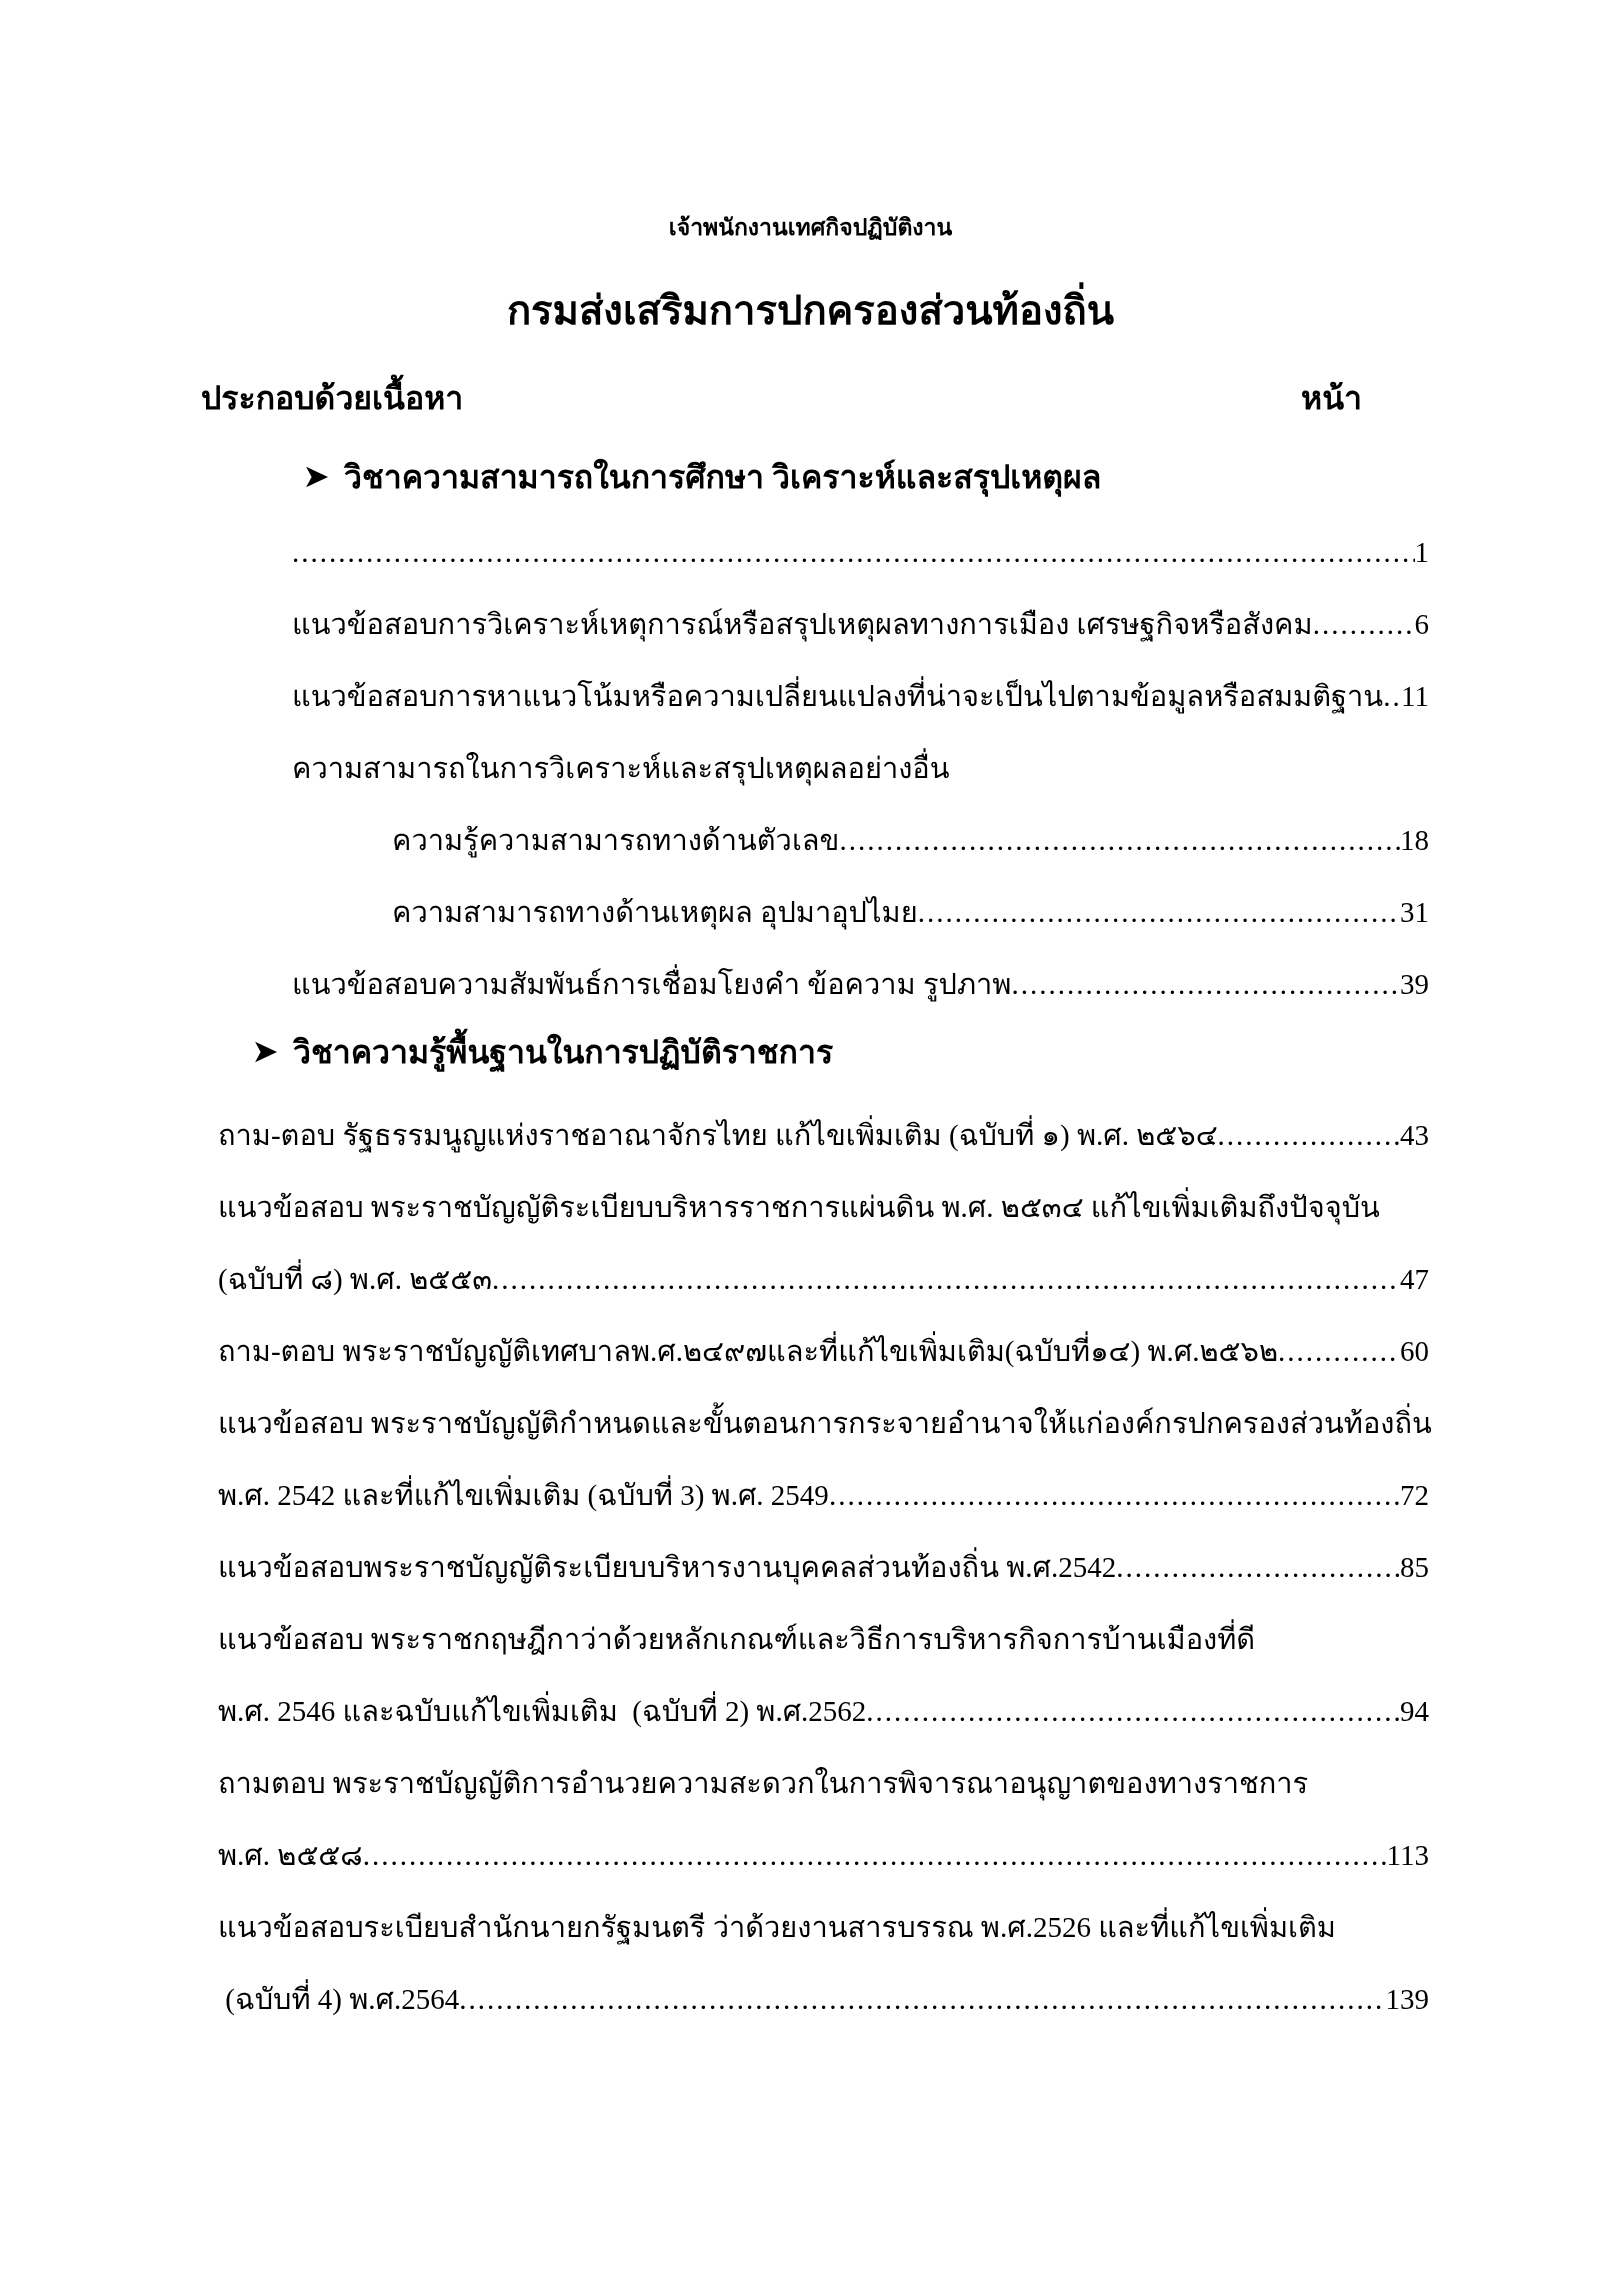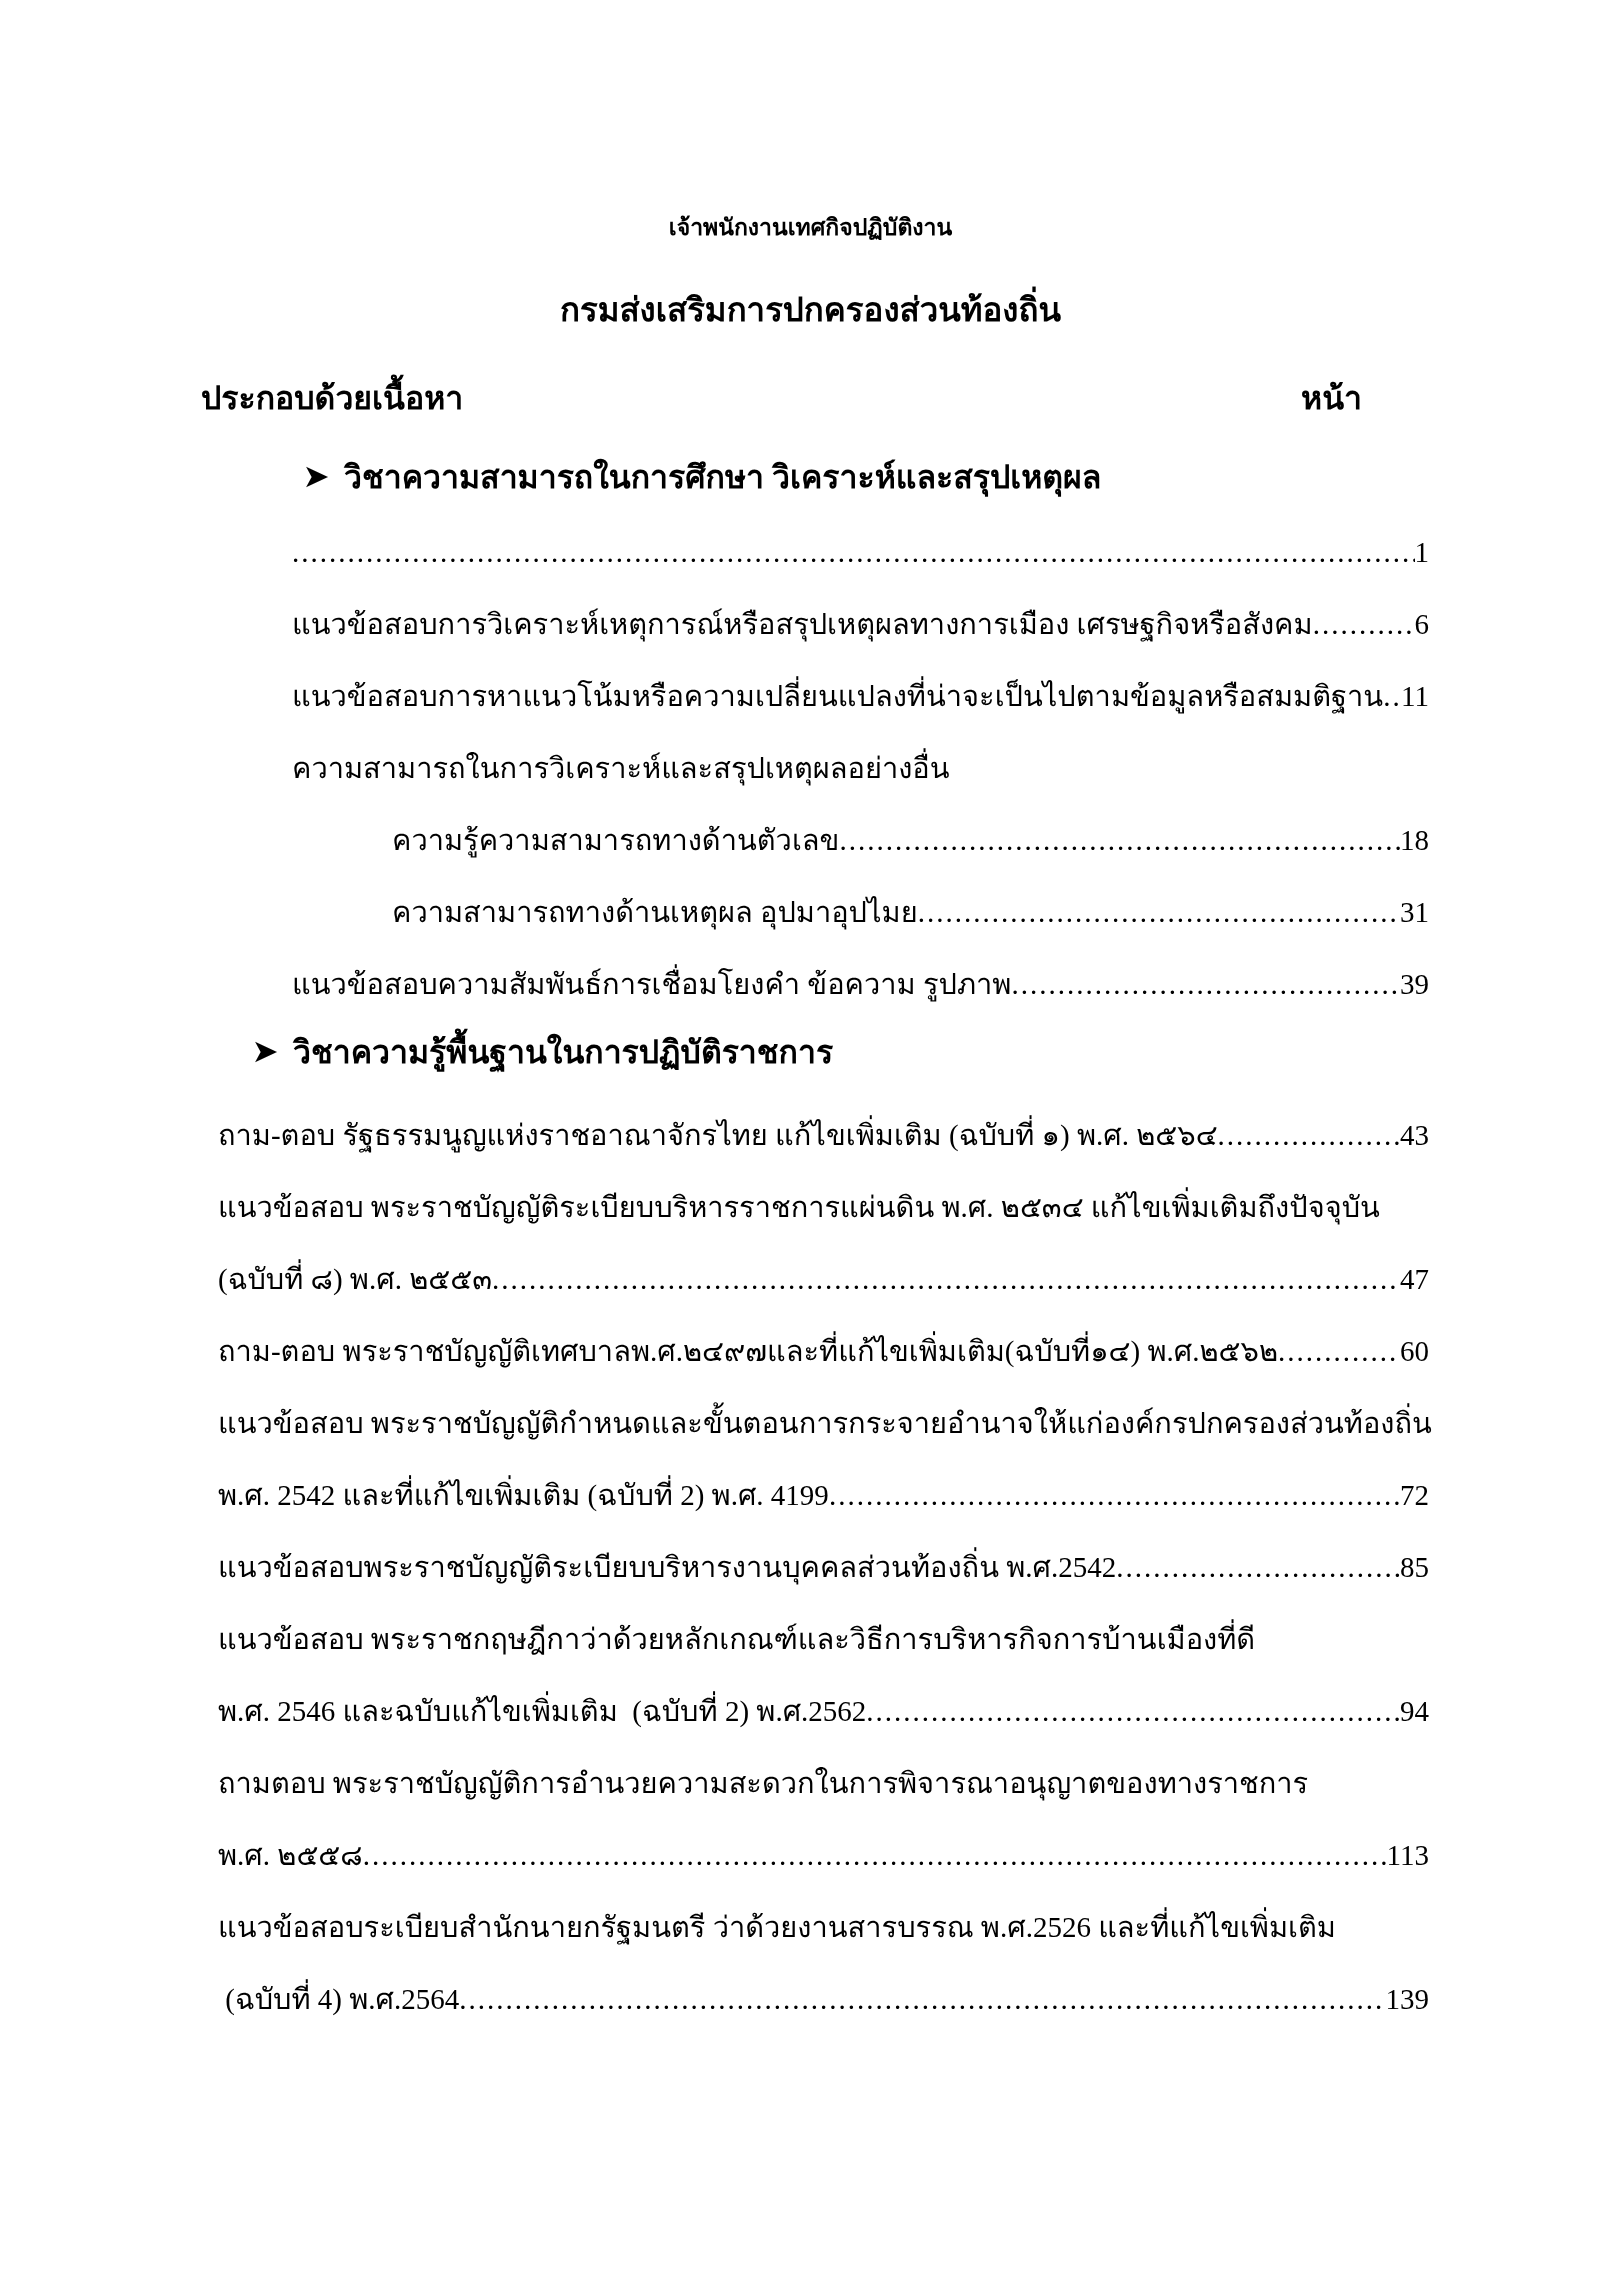--- a/index.html
+++ b/index.html
@@ -15,21 +15,21 @@
   .doc-title {
     margin:0; padding-top:204px;
     text-align:center;
     font-size:23px; font-weight:bold;
     line-height:47px;
     white-space:pre;
   }
   .doc-subtitle {
     margin:37px 0 0 0;
     text-align:center;
-    font-size:33px; font-weight:bold;
+    font-size:40px; font-weight:bold;
     line-height:45px;
     white-space:pre;
   }
   .toc-header {
     margin-top:43px;
     display:flex; justify-content:space-between; align-items:baseline;
     padding-left:201px; padding-right:259px;
     font-size:32px; font-weight:bold;
     line-height:45px;
     white-space:pre;
@@ -149,21 +149,21 @@
     <span class="label">ถาม-ตอบ พระราชบัญญัติเทศบาลพ.ศ.๒๔๙๗และที่แก้ไขเพิ่มเติม(ฉบับที่๑๔) พ.ศ.๒๕๖๒</span>
     <span class="dots">............................................................................................................................................................................................................................................................................................................</span>
     <span class="pagenum">60</span>
   </div>
           <div class="row no-page">
     <span class="label">แนวข้อสอบ พระราชบัญญัติกำหนดและขั้นตอนการกระจายอำนาจให้แก่องค์กรปกครองส่วนท้องถิ่น</span>
     <span class="dots"></span>
     <span class="pagenum"></span>
   </div>
           <div class="row">
-    <span class="label">พ.ศ. 2542 และที่แก้ไขเพิ่มเติม (ฉบับที่ 2) พ.ศ. 4199</span>
+    <span class="label">พ.ศ. 2542 และที่แก้ไขเพิ่มเติม (ฉบับที่ 3) พ.ศ. 2549</span>
     <span class="dots">............................................................................................................................................................................................................................................................................................................</span>
     <span class="pagenum">72</span>
   </div>
           <div class="row">
     <span class="label">แนวข้อสอบพระราชบัญญัติระเบียบบริหารงานบุคคลส่วนท้องถิ่น พ.ศ.2542</span>
     <span class="dots">............................................................................................................................................................................................................................................................................................................</span>
     <span class="pagenum">85</span>
   </div>
           <div class="row no-page">
     <span class="label">แนวข้อสอบ พระราชกฤษฎีกาว่าด้วยหลักเกณฑ์และวิธีการบริหารกิจการบ้านเมืองที่ดี</span>

